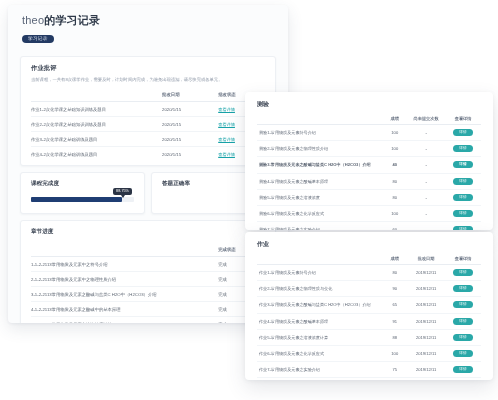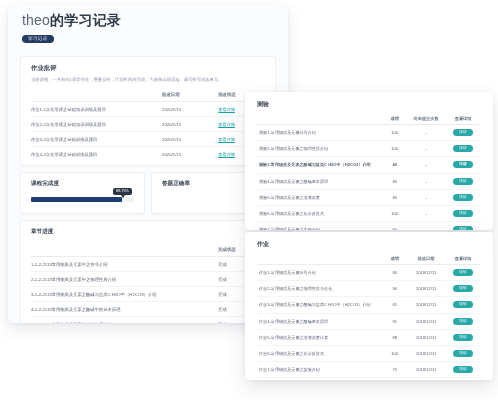--- a/index.html
+++ b/index.html
@@ -14,21 +14,21 @@
   
   .left-panel{
     position:absolute;left:8px;top:5px;width:280px;height:318px;
     background:#fbfcfd;
     border-radius:4px;
     box-shadow:0 6px 16px rgba(60,72,95,.12), 0 1px 3px rgba(60,72,95,.07);
     overflow:hidden;
   }
   .lp-head{padding:10px 14px 6px 14px;}
   .page-title{
-    font-size:14px;color:#2f3a4a;letter-spacing:.2px;line-height:11px;
+    font-size:11px;color:#2f3a4a;letter-spacing:.2px;line-height:11px;
     font-weight:600;
   }
   .page-title .uname{font-weight:400;color:#5a6578;}
   .badge{
     display:inline-block;margin-top:5px;
     background:#233a63;color:#e9eef7;
     font-size:4.6px;line-height:8px;
     padding:0 6px;border-radius:7px;
     letter-spacing:.3px;
   }

